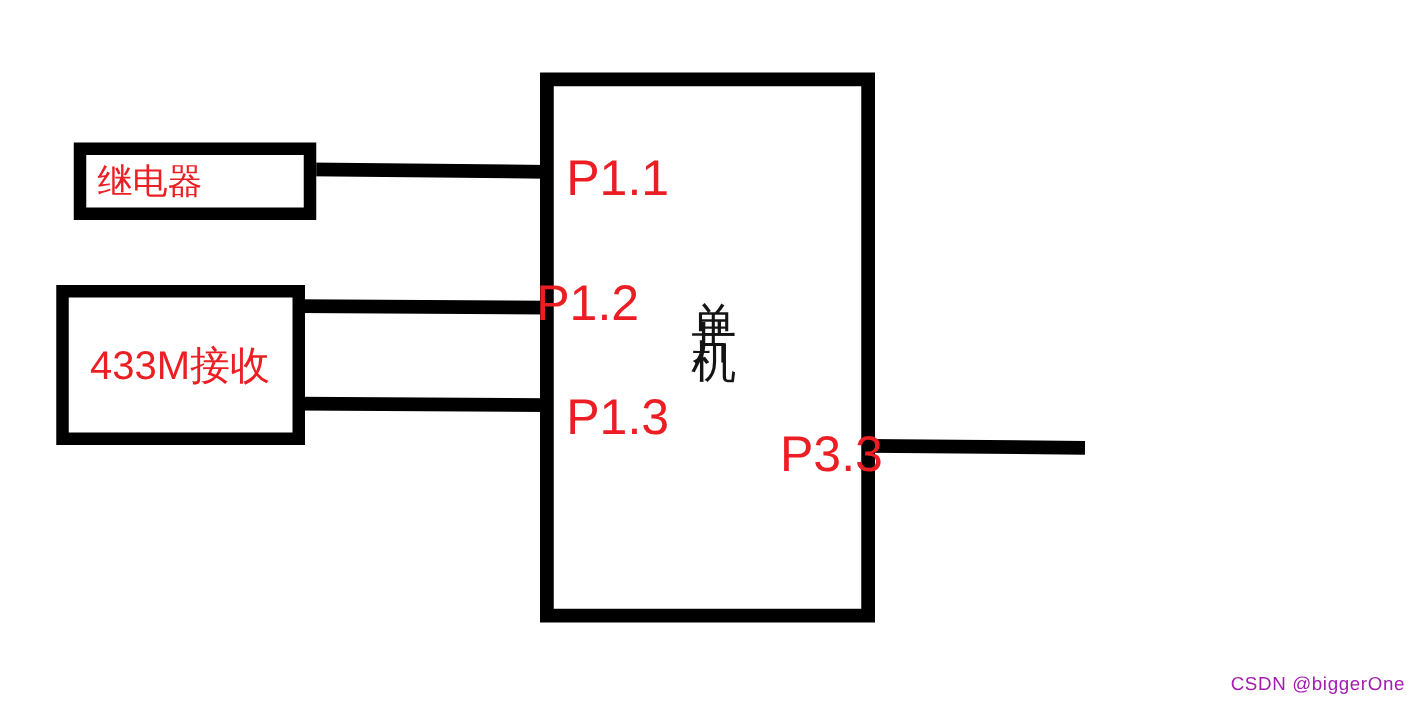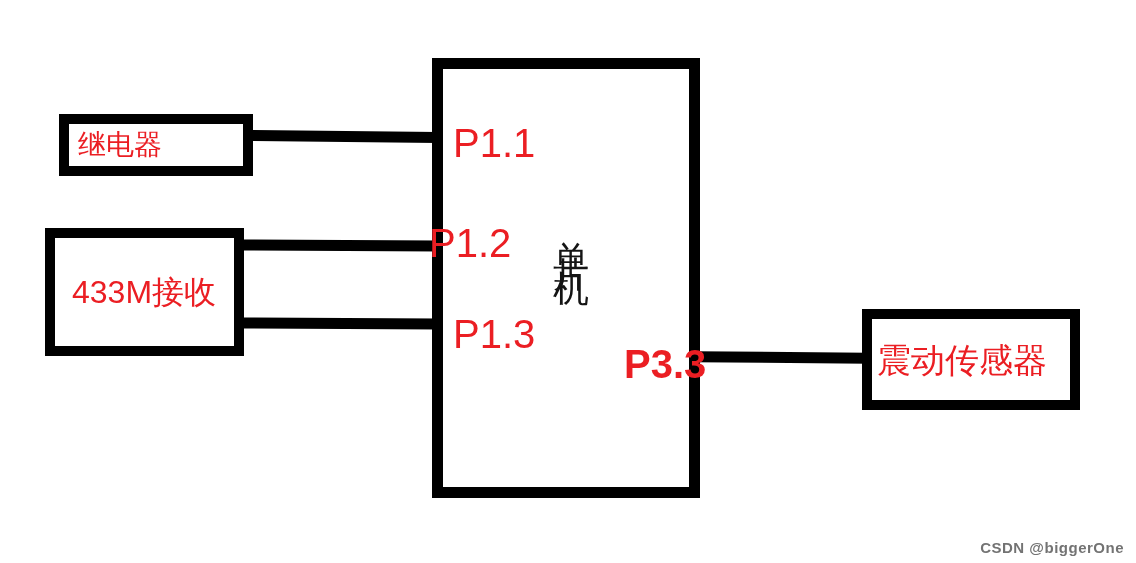--- a/index.html
+++ b/index.html
@@ -48,21 +48,21 @@
   .pin-label {
     position: absolute;
     color: #eb1e23;
     font-size: 40px;
     line-height: 1;
     white-space: nowrap;
   }
   .pin-p1-1 { left: 453px; top: 123px; }
   .pin-p1-2 { left: 429px; top: 223px; }
   .pin-p1-3 { left: 453px; top: 314px; }
-  .pin-p3-3 { left: 624px; top: 344px; font-weight: bold; }
+  .pin-p3-3 { left: 624px; top: 344px; }
 
   .mcu-title {
     position: absolute;
     left: 553px; top: 212px;
     writing-mode: vertical-rl;
     text-orientation: upright;
     font-size: 36px;
     line-height: 1;
     letter-spacing: 15px;
     color: #141414;
@@ -78,23 +78,22 @@
   .wire-b { left: 238px; top: 240px; width: 200px; transform: rotate(0.3deg); }
   .wire-c { left: 238px; top: 318px; width: 200px; transform: rotate(0.3deg); }
   .wire-d { left: 694px; top: 352px; width: 174px; transform: rotate(0.5deg); }
 
   
   .watermark {
     position: absolute;
     right: 12px;
     bottom: 7px;
     font-size: 15px;
-    color: #737373;
+    color: #a21caf;
     letter-spacing: 0.5px;
-    font-weight: bold;
   }
 </style>
 </head>
 <body>
 
 <div class="canvas">
 
   <div class="wire wire-a"></div>
   <div class="wire wire-b"></div>
   <div class="wire wire-c"></div>
@@ -108,19 +107,16 @@
     <span class="label">433M接收</span>
   </div>
 
   <div class="mcu-box"></div>
   <span class="pin-label pin-p1-1">P1.1</span>
   <span class="pin-label pin-p1-2">P1.2</span>
   <span class="pin-label pin-p1-3">P1.3</span>
   <span class="pin-label pin-p3-3">P3.3</span>
   <div class="mcu-title">单片机</div>
 
-  <div class="block sensor-box">
-    <span class="label">震动传感器</span>
-  </div>
 
   <div class="watermark">CSDN @biggerOne</div>
 
 </div>
 
 </body></html>

